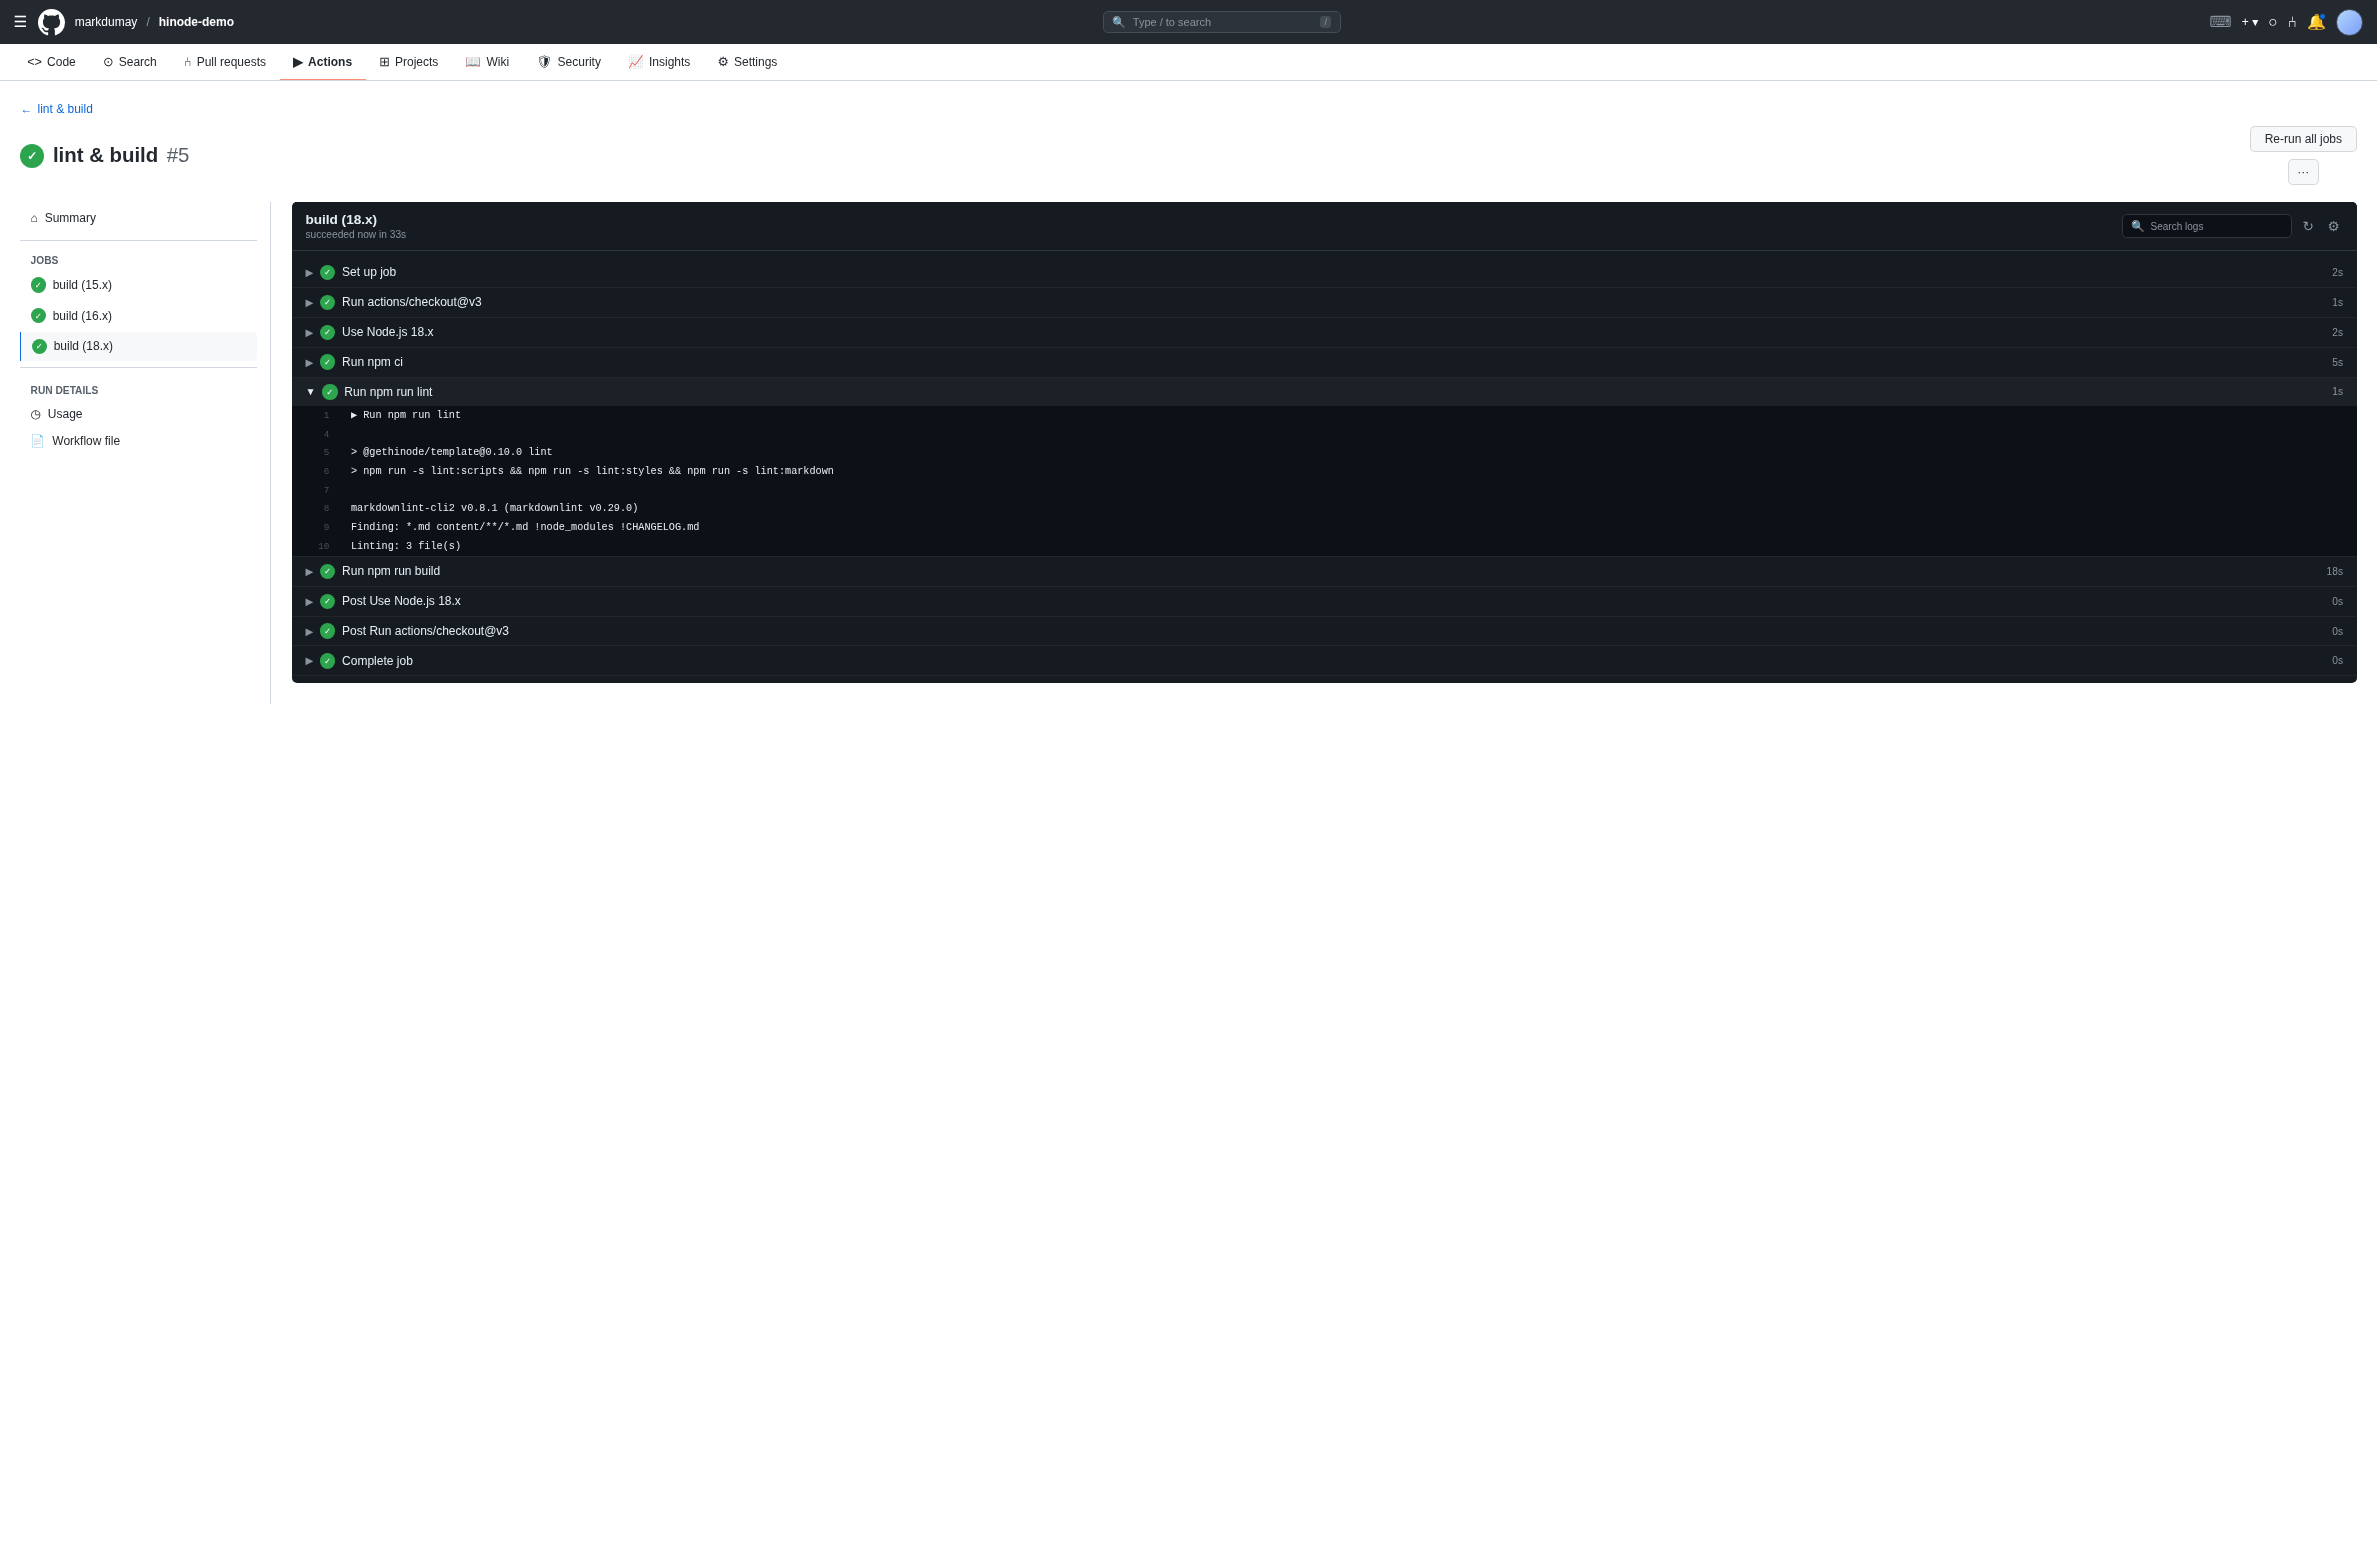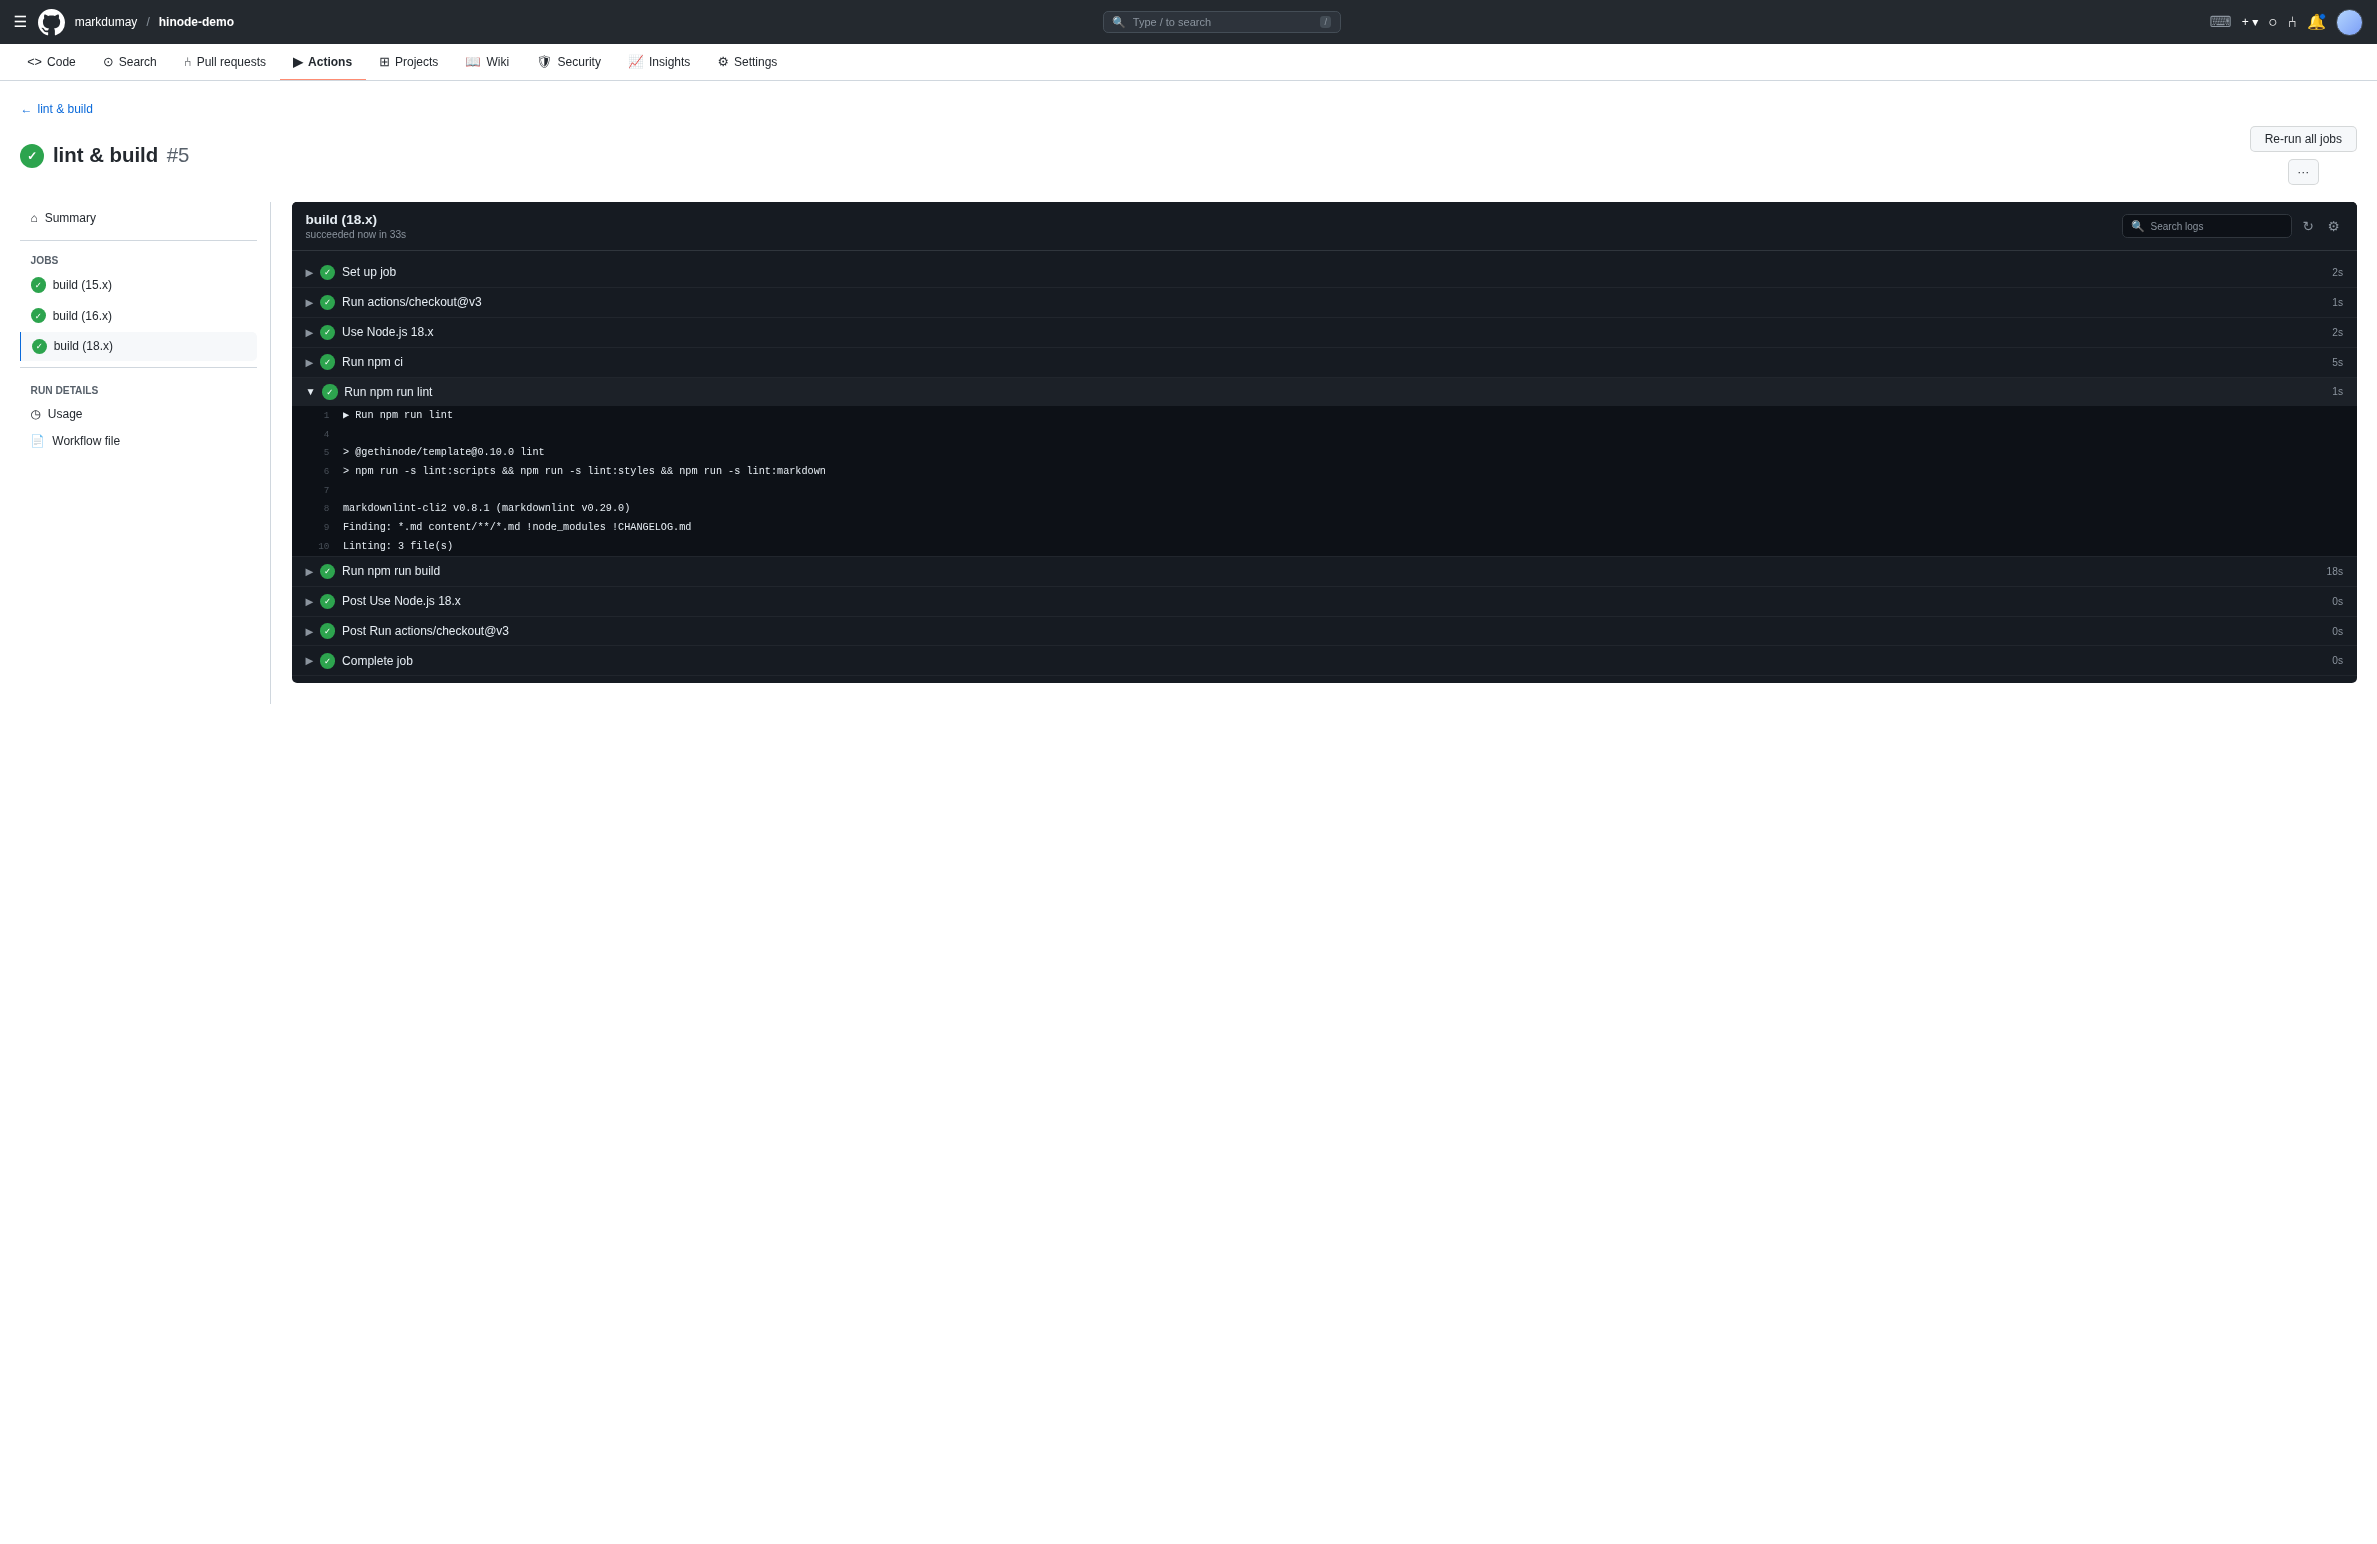--- a/index.html
+++ b/index.html
@@ -79,21 +79,21 @@
     .step-chevron { color: #8b949e; font-size: 10.2px; }
     .step-check { width: 15.3px; height: 15.3px; background: #2da44e; border-radius: 50%; display: flex; align-items: center; justify-content: center; color: white; font-size: 8.5px; flex-shrink: 0; }
     .step-label { font-size: 12px; color: #e6edf3; }
     .step-time { color: #8b949e; font-size: 10.2px; }
 
     
     .log-step.expanded .log-step-header { background: #1c2128; }
     .log-step-body { background: #0d1117; font-family: "SFMono-Regular", Consolas, "Liberation Mono", Menlo, monospace; font-size: 10.2px; color: #e6edf3; }
     .log-line { display: flex; padding: 1.7px 13.6px; line-height: 1.5; }
     .log-line-num { color: #484f58; min-width: 24px; text-align: right; margin-right: 13.6px; user-select: none; font-size: 9.3px; padding-top: 0.8px; }
-    .log-line-content { color: #e6edf3; white-space: pre; }
+    .log-line-content { color: #e6edf3; white-space: pre; margin-left: 8px; }
 
     
     .log-step.expanded .log-step-header .step-chevron { color: #e6edf3; }
 
     
     .avatar-placeholder { width: 27px; height: 27px; border-radius: 50%; background: linear-gradient(135deg, #b4d6fe, #7b9ef7); border: 1.7px solid #444d56; }
 
     
     .notif-dot { position: absolute; top: 0; right: 0; width: 6.8px; height: 6.8px; background: #0969da; border-radius: 50%; border: 1.7px solid #24292f; }
   </style>

